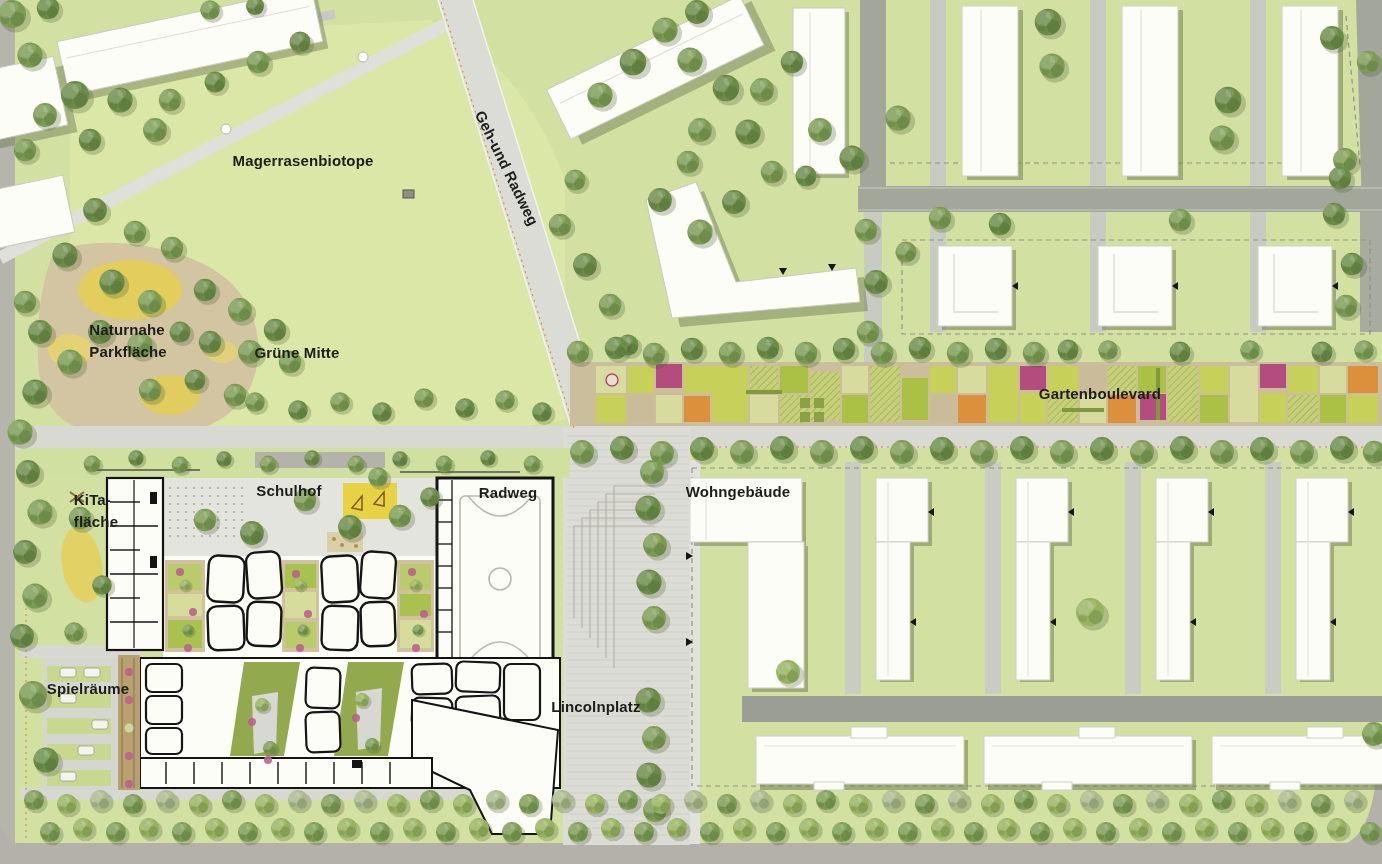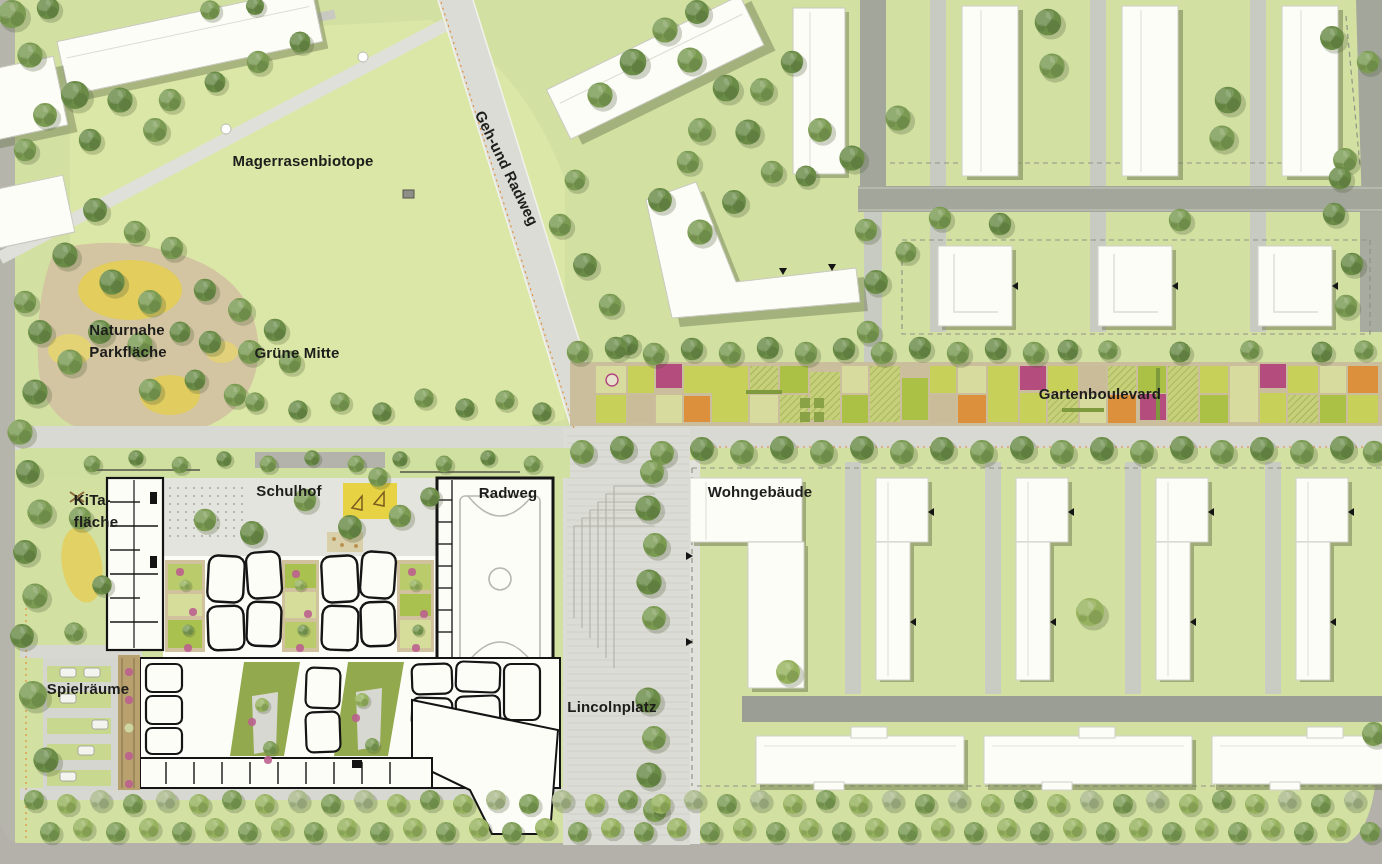--- a/index.html
+++ b/index.html
@@ -838,16 +838,16 @@
     <span>Parkfläche</span>
   </div>
   <div class="lbl" style="left:297px;top:352px">Grüne Mitte</div>
   <div class="lbl" style="left:1100px;top:393px">Gartenboulevard</div>
   <div class="lbl" style="left:289px;top:490px">Schulhof</div>
   <div class="lbl" style="left:508px;top:492px">Radweg</div>
   <div class="lbl two" style="left:96px;top:511px">
     <span>KiTa-</span><br>
     <span>fläche</span>
   </div>
-  <div class="lbl" style="left:760px;top:491px">Wohngebäude</div>
+  <div class="lbl" style="left:738px;top:491px">Wohngebäude</div>
   <div class="lbl" style="left:88px;top:688px">Spielräume</div>
-  <div class="lbl" style="left:612px;top:706px">Lincolnplatz</div>
+  <div class="lbl" style="left:596px;top:706px">Lincolnplatz</div>
 </div>
 
 </body></html>

